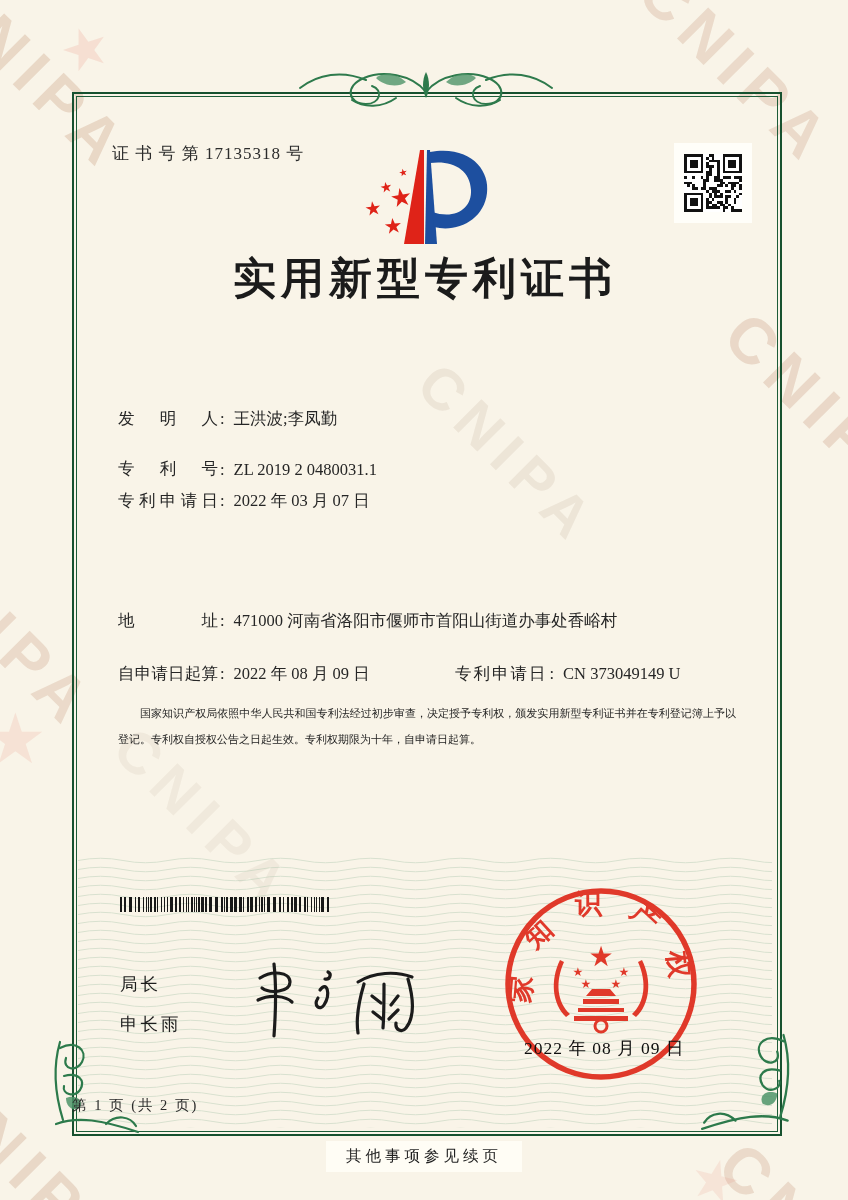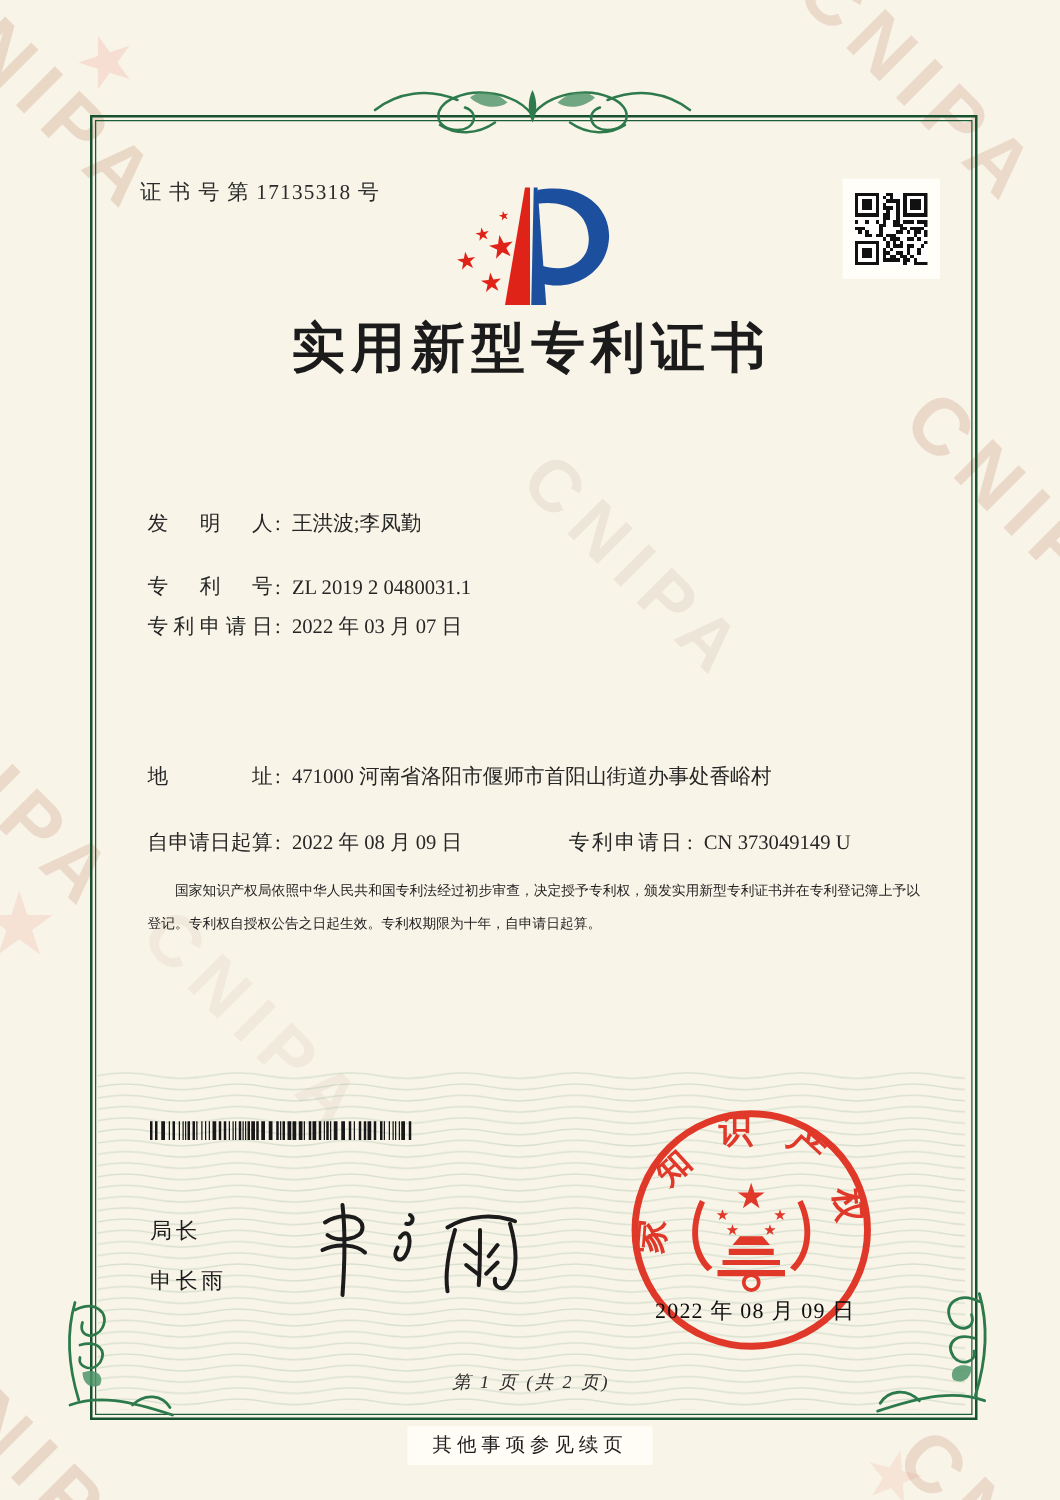--- a/index.html
+++ b/index.html
@@ -40,22 +40,22 @@
   .barcode{position:absolute;left:120px;top:897px;width:216px;height:15px;font-size:0;}
   .barcode i{display:inline-block;height:100%;background:#181818;}
   
   .signer{position:absolute;left:120px;font-size:17.5px;letter-spacing:3px;color:#1d1d1d;}
   .sig-svg{position:absolute;left:246px;top:948px;}
   
   .seal{position:absolute;left:498px;top:876px;}
   .seal-date{position:absolute;left:524px;top:1036px;width:170px;font-size:17.5px;
              letter-spacing:1px;color:#0e0e0e;z-index:5;white-space:nowrap;}
   
-  .page-num{position:absolute;left:72px;top:1096px;width:706px;text-align:center;
-            font-size:14.5px;letter-spacing:2px;color:#2a2a2a;font-style:italic;}
+  .page-num{position:absolute;left:72px;top:1096px;width:706px;
+            font-size:14.5px;letter-spacing:2px;color:#2a2a2a;}
   .cont-note{position:absolute;left:0;top:1141px;width:848px;text-align:center;}
   .cont-note span{display:inline-block;background:#fffdf5;padding:5px 20px;
             font-size:15.5px;letter-spacing:4px;color:#1e1e1e;}
 </style>
 </head>
 <body>
 
 <div class="page">
 
   <span class="wm" style="left:-28px;top:-40px;font-size:64px;color:rgba(201,160,133,.34)">CNIPA</span>

